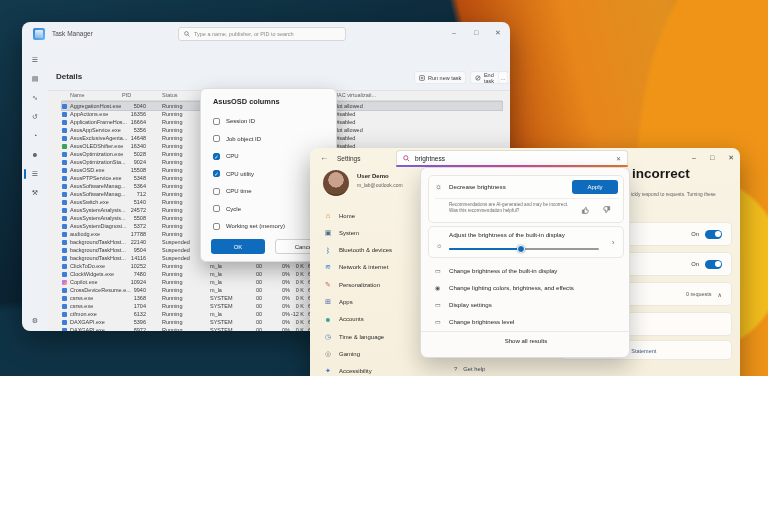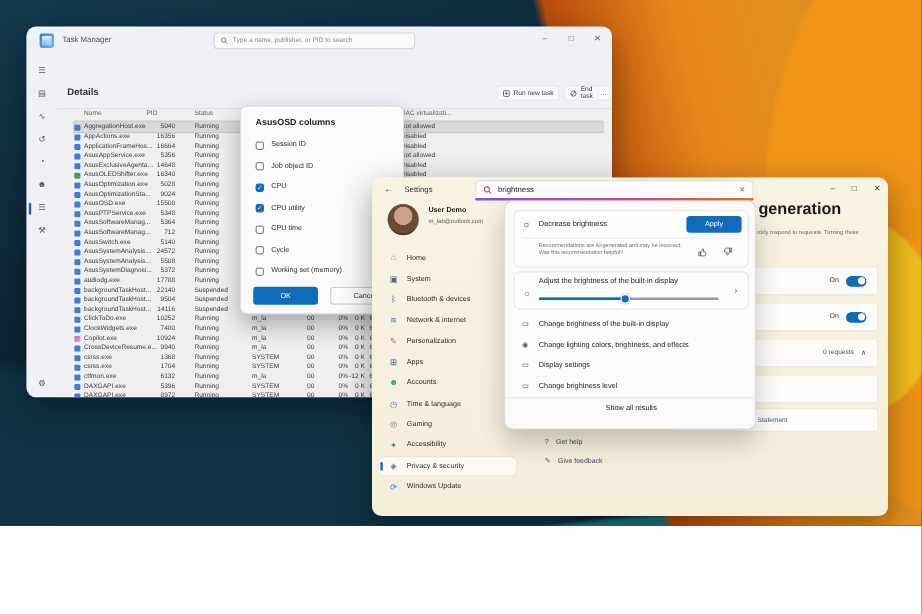--- a/index.html
+++ b/index.html
@@ -1,20 +1,20 @@
 <!DOCTYPE html>
 <html><head>
 <meta charset="utf-8">
 <style>
   * { margin:0; padding:0; box-sizing:border-box; }
   html,body { width:768px; height:512px; overflow:hidden; }
   body { font-family:"Liberation Sans","DejaVu Sans",sans-serif; }
   .abs { position:absolute; }
   
-  #desktop { position:relative; width:768px; height:438px; overflow:hidden;
+  #desktop { position:relative; width:768px; height:376px; overflow:hidden;
     background-color:#0c2231;
     background-image:
       radial-gradient(circle 92px at 694px 264px, #f3bd1d 0 86px, rgba(243,189,29,0) 90px),
       radial-gradient(ellipse 250px 400px at 800px 170px, #ef9417 0 64%, rgba(239,148,23,0) 66%),
       linear-gradient(76deg, rgba(12,34,49,0) 63%, #b84c0e 64%, #e8861a 76%, #e09020 88%, #c05c0e 100%),
       radial-gradient(ellipse 520px 120px at 240px 520px, #14525f 0 58%, rgba(20,82,95,0) 62%),
       radial-gradient(ellipse 430px 95px at 600px 480px, #1d7a86 0 52%, rgba(29,122,134,0) 57%),
       radial-gradient(ellipse 700px 200px at 80px 420px, #0f3346 0 55%, rgba(15,51,70,0) 60%),
       linear-gradient(160deg, #123a4d 0%, #0b2434 45%, #081a28 100%);
   }
@@ -695,21 +695,21 @@
         <div class="nav-item sel" style="top: 233px;">
           <span class="nav-ico" style="color: rgb(92, 111, 135);">◈</span>
           <span class="nav-lbl">Privacy &amp; security</span>
         </div>
         <div class="nav-item" style="top: 250.3px;">
           <span class="nav-ico" style="color: rgb(42, 127, 212);">⟳</span>
           <span class="nav-lbl">Windows Update</span>
         </div>
       </div>
 
-    <div id="st-heading" class="abs">generation</div>
+    <div id="st-heading" class="abs">incorrect</div>
     <div id="st-body" class="abs">ickly respond to requests. Turning these</div>
     <div id="ct-cards">
         <div class="ct-card abs" style="top: 74px;">
           <span class="tgl-lbl">On</span>
           <span class="tgl"></span>
         </div>
         <div class="ct-card abs" style="top: 104px;">
           <span class="tgl-lbl">On</span>
           <span class="tgl"></span>
         </div>

